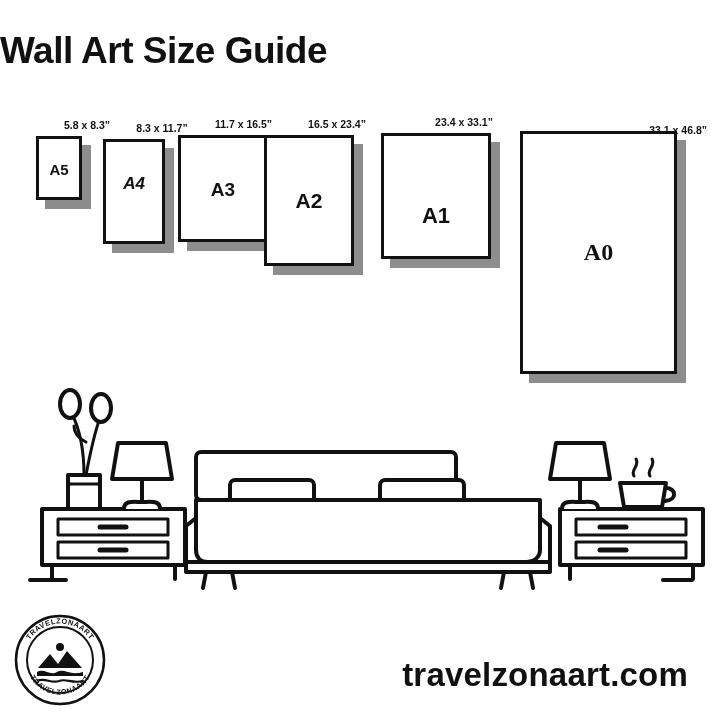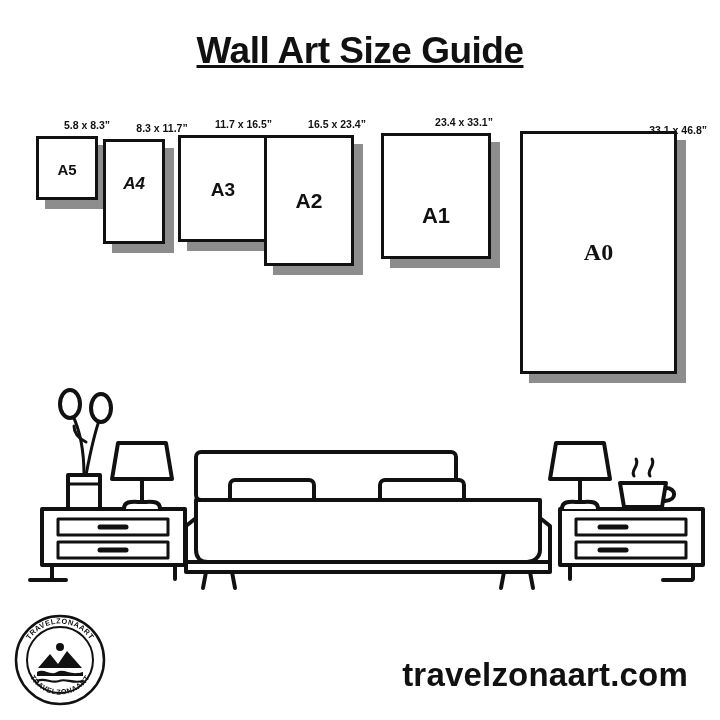--- a/index.html
+++ b/index.html
@@ -20,26 +20,25 @@
     width: 720px;
     height: 720px;
   }
 
   
   .title {
     position: absolute;
     top: 30px;
     left: 0;
     width: 720px;
-    text-align: center;
+    text-align: left;
     font-size: 37px;
     font-weight: bold;
     letter-spacing: -0.5px;
     color: #111111;
-    text-decoration: underline;
   }
 
   
   #frames {
     position: absolute;
     left: 0;
     top: 0;
     width: 720px;
     height: 420px;
   }
@@ -103,21 +102,21 @@
 </style>
 </head>
 <body>
 
 <div id="stage">
 
   <div class="title">Wall Art Size Guide</div>
 
   <div id="frames">
       <div class="frame-label" style="left: 36px; width: 46px; top: 119px;">5.8 x 8.3”</div>
-      <div class="frame-box" style="left: 36px; top: 136px; width: 62px; height: 64px;">
+      <div class="frame-box" style="left: 36px; top: 136px; width: 46px; height: 64px;">
         <div class="frame-name" style="font-size: 15px; top: 21.8px;">A5</div>
       </div>
       <div class="frame-label" style="left: 103px; width: 62px; top: 122px;">8.3 x 11.7”</div>
       <div class="frame-box" style="left: 103px; top: 139px; width: 62px; height: 105px; font-style: italic;">
         <div class="frame-name" style="font-size: 17px; top: 32.44px;">A4</div>
       </div>
       <div class="frame-label" style="left: 178px; width: 75px; top: 118px;">11.7 x 16.5”</div>
       <div class="frame-box" style="left: 178px; top: 135px; width: 90px; height: 107px;">
         <div class="frame-name" style="font-size: 19px; top: 40.58px;">A3</div>
       </div>

